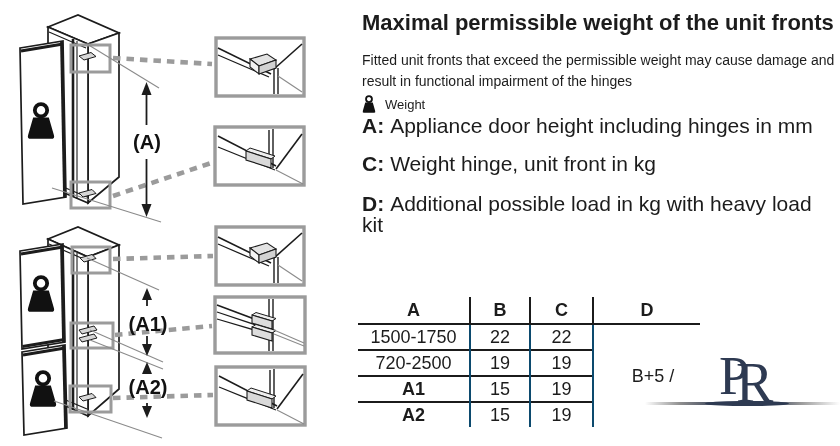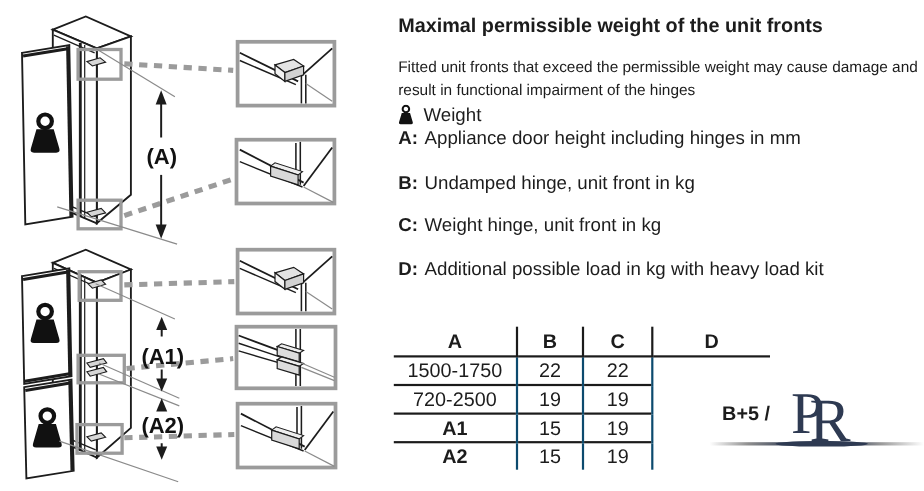--- a/index.html
+++ b/index.html
@@ -4,39 +4,39 @@
 <style>
   html,body{margin:0;padding:0;background:#fff;}
   .page{
     position:relative;width:840px;height:446px;background:#fff;overflow:hidden;
     font-family:"Liberation Sans",sans-serif;color:#1c1c1c;
   }
   .art{position:absolute;left:0;top:0;}
   .dimlabel{font-family:"Liberation Sans",sans-serif;font-weight:bold;font-size:20px;fill:#111;}
   
   .rightcol{position:absolute;left:362px;top:13px;width:474px;}
-  .title{font-size:18px;font-weight:bold;line-height:20px;margin:0 0 17px 0;}
+  .title{font-size:22px;font-weight:bold;line-height:20px;margin:0 0 17px 0;}
   .para{font-size:14px;line-height:21px;margin:0;}
-  .wrow{display:flex;align-items:center;gap:9px;height:21px;margin-top:2px;font-size:17px;}
-  .lrow{font-size:17px;line-height:21px;}
+  .wrow{display:flex;align-items:center;gap:9px;height:21px;margin-top:2px;font-size:13px;}
+  .lrow{font-size:21px;line-height:21px;}
   .lrow .k{font-weight:bold;margin-right:6px;}
   .gap-b{margin-top:20px;}
   .gap-c{margin-top:17px;}
   .gap-d{margin-top:19px;}
   
   .tablewrap{position:absolute;left:358px;top:297px;}
   table.spec{border-collapse:collapse;table-layout:fixed;width:342px;font-size:18px;text-align:center;}
   table.spec th,table.spec td{padding:0;font-weight:normal;}
   table.spec thead th{height:26px;border-bottom:2px solid #1b1b1b;font-weight:bold;vertical-align:middle;}
   table.spec thead th.vline{border-right:2px solid #1b1b1b;}
   table.spec tbody td{height:24px;vertical-align:middle;}
   table.spec td.ca,table.spec td.cb,table.spec td.cc{border-right:2px solid #0c4a6e;}
   table.spec tr.sep td.ca,table.spec tr.sep td.cb,table.spec tr.sep td.cc{border-top:2px solid #1b1b1b;}
   table.spec td.bold{font-weight:bold;}
-  table.spec td.dcell{text-align:right;padding-left:12px;vertical-align:middle;font-weight:bold;}
+  table.spec td.dcell{text-align:center;padding-left:12px;vertical-align:middle;}
   
   .logo{position:absolute;left:645px;top:346px;width:195px;height:76px;}
   .logo .lp,.logo .lr{position:absolute;line-height:1;color:#2e3a52;font-family:"Liberation Serif",serif;}
   .logo .lp{left:74px;top:3px;font-size:54px;}
   .logo .lr{left:91px;top:9px;font-size:56px;}
   .logo .swoosh{position:absolute;left:0;top:56px;width:195px;height:3px;
     background:linear-gradient(90deg,rgba(140,140,140,0) 0%,#8f8f8f 18%,#2e3a52 40%,#2e3a52 62%,#9a9a9a 80%,rgba(150,150,150,0) 100%);}
   .logo .swoosh2{position:absolute;left:60px;top:55px;width:84px;height:5px;background:#2e3a52;border-radius:50%/60%;}
 </style>
 </head>
@@ -196,23 +196,20 @@
     <p class="para">Fitted unit fronts that exceed the permissible weight may cause damage and result in functional impairment of the hinges</p>
     <div class="wrow">
       <svg width="14" height="19" viewBox="-13 -17 26 33">
           <use href="#wicon"></use>
         </svg>
       <span>Weight</span>
     </div>
     <div class="lrow">
       <span class="k">A:</span><span>Appliance door height including hinges in mm</span>
     </div>
-    <div class="lrow gap-b">
-      <span class="k">B:</span><span>Undamped hinge, unit front in kg</span>
-    </div>
     <div class="lrow gap-c">
       <span class="k">C:</span><span>Weight hinge, unit front in kg</span>
     </div>
     <div class="lrow gap-d">
       <span class="k">D:</span><span>Additional possible load in kg with heavy load kit</span>
     </div>
   </div>
 
   <div class="tablewrap">
     <table class="spec">

